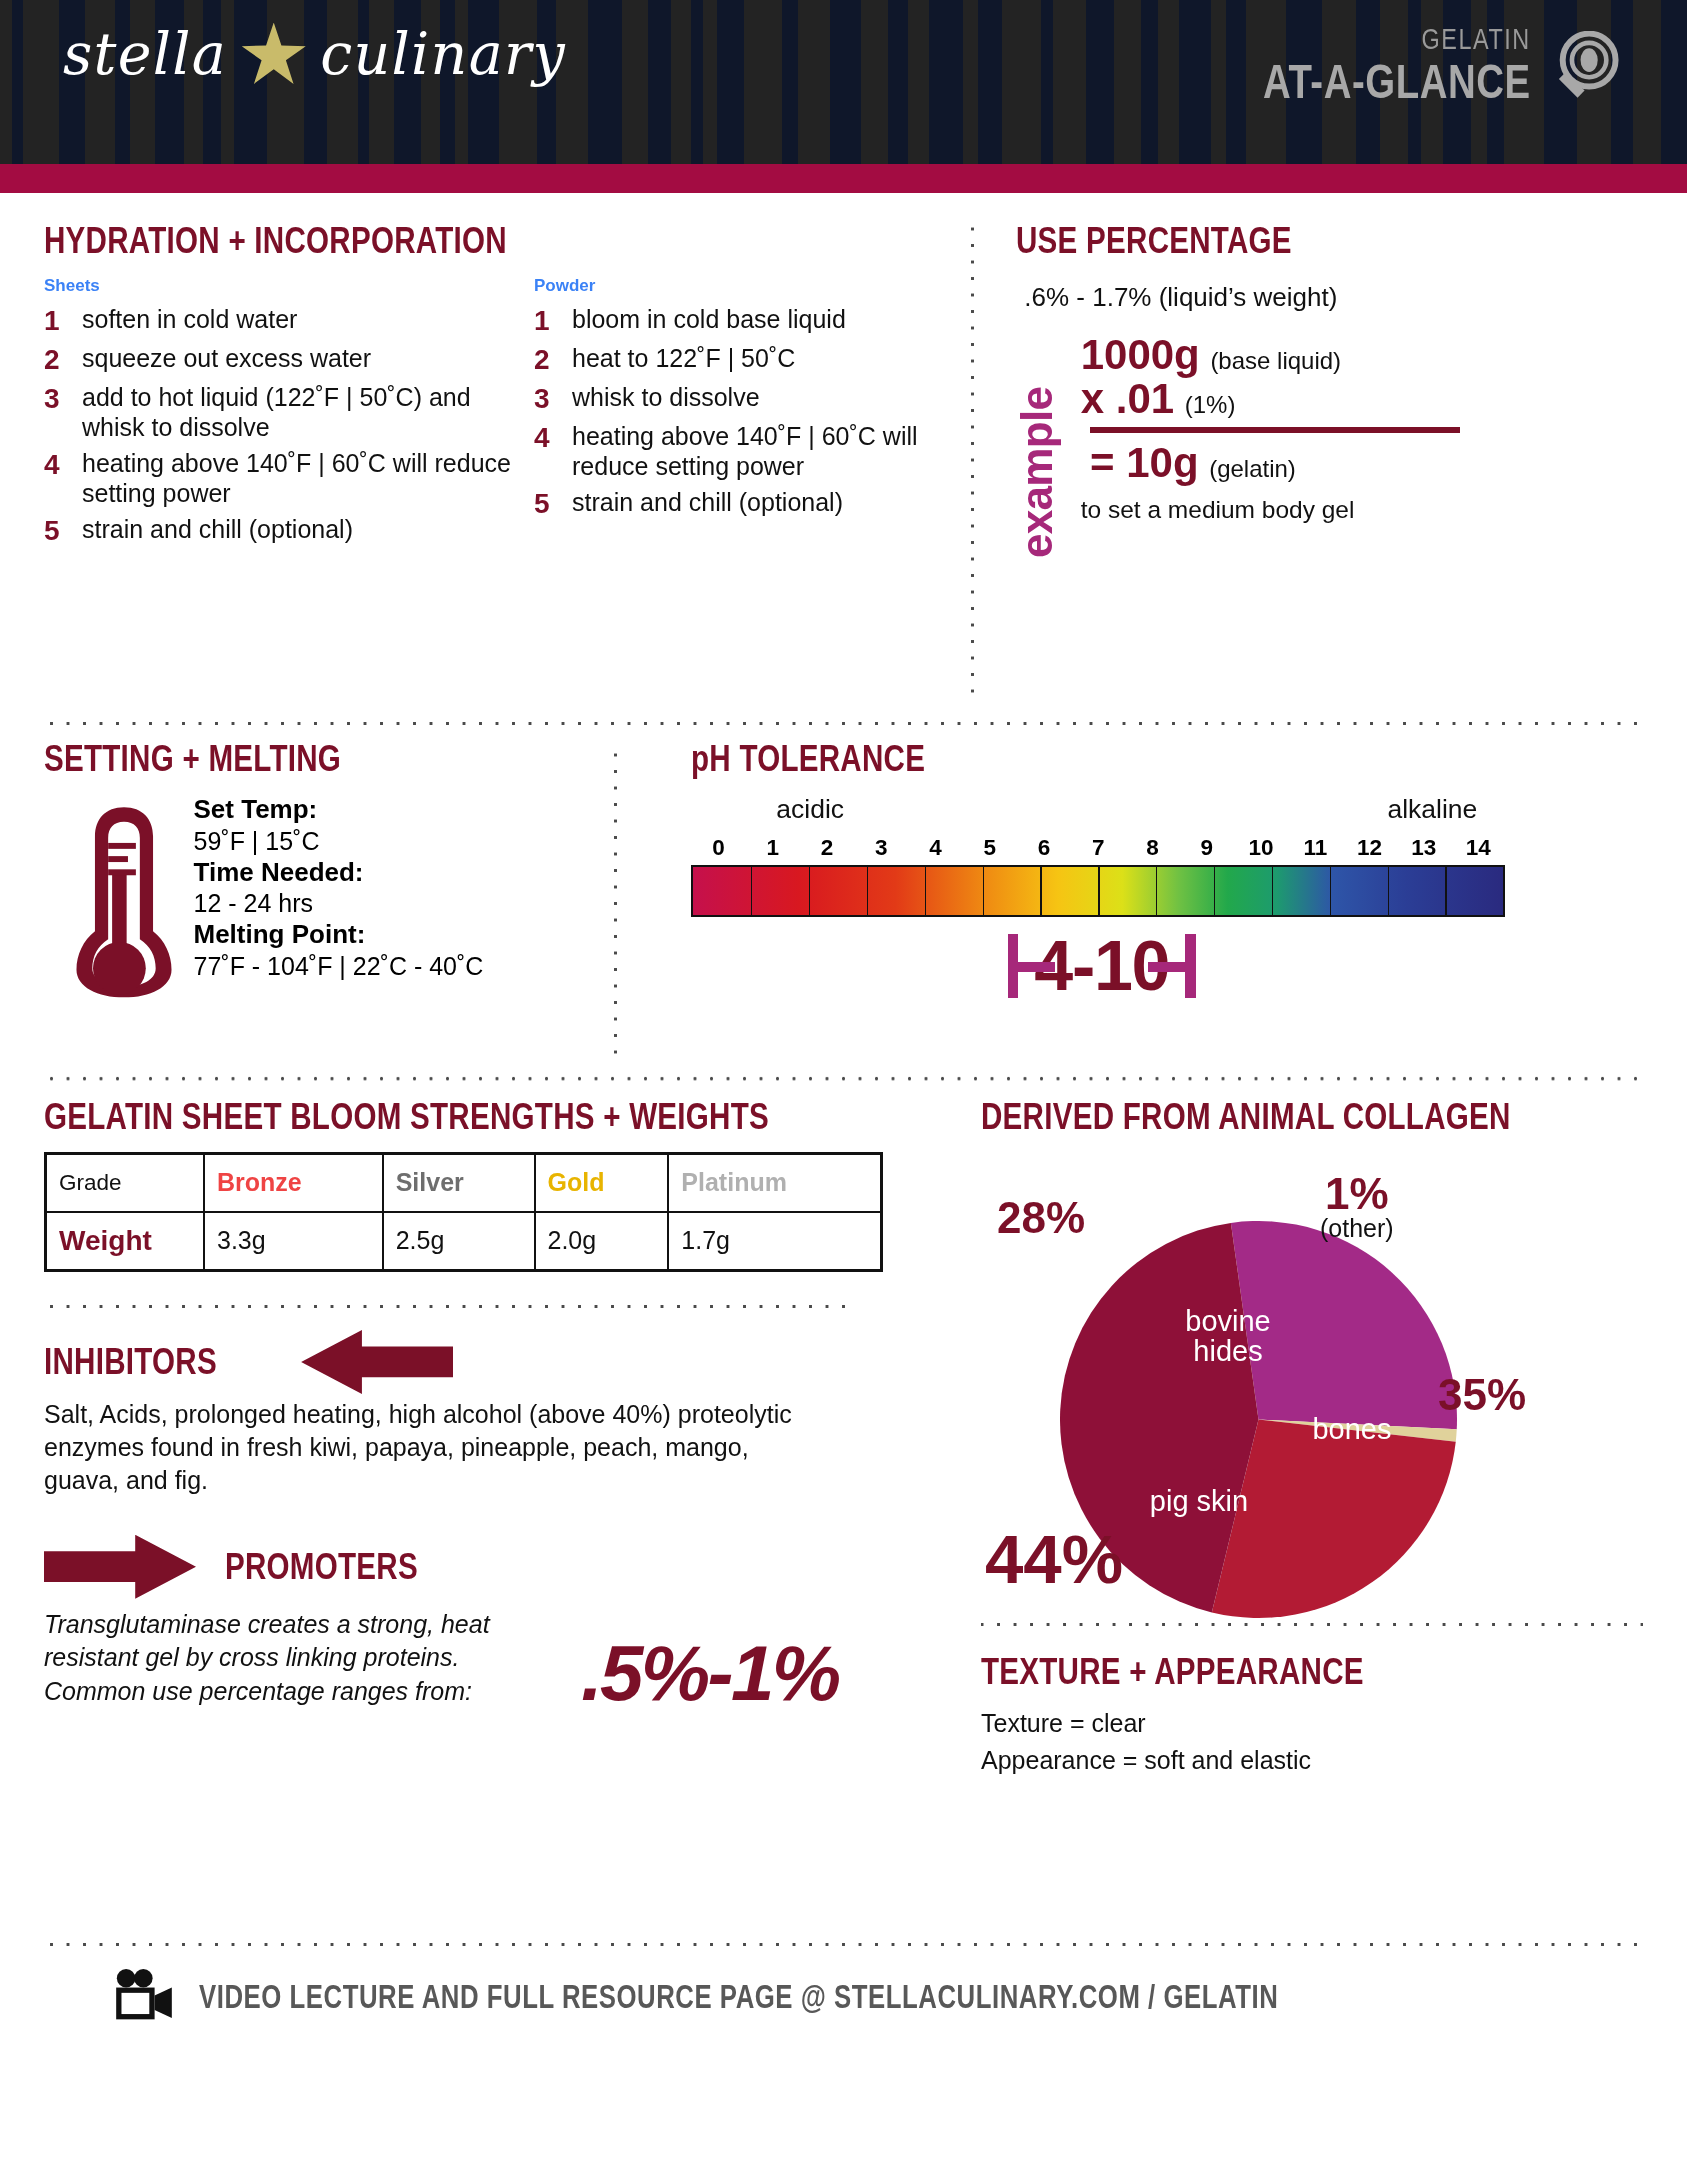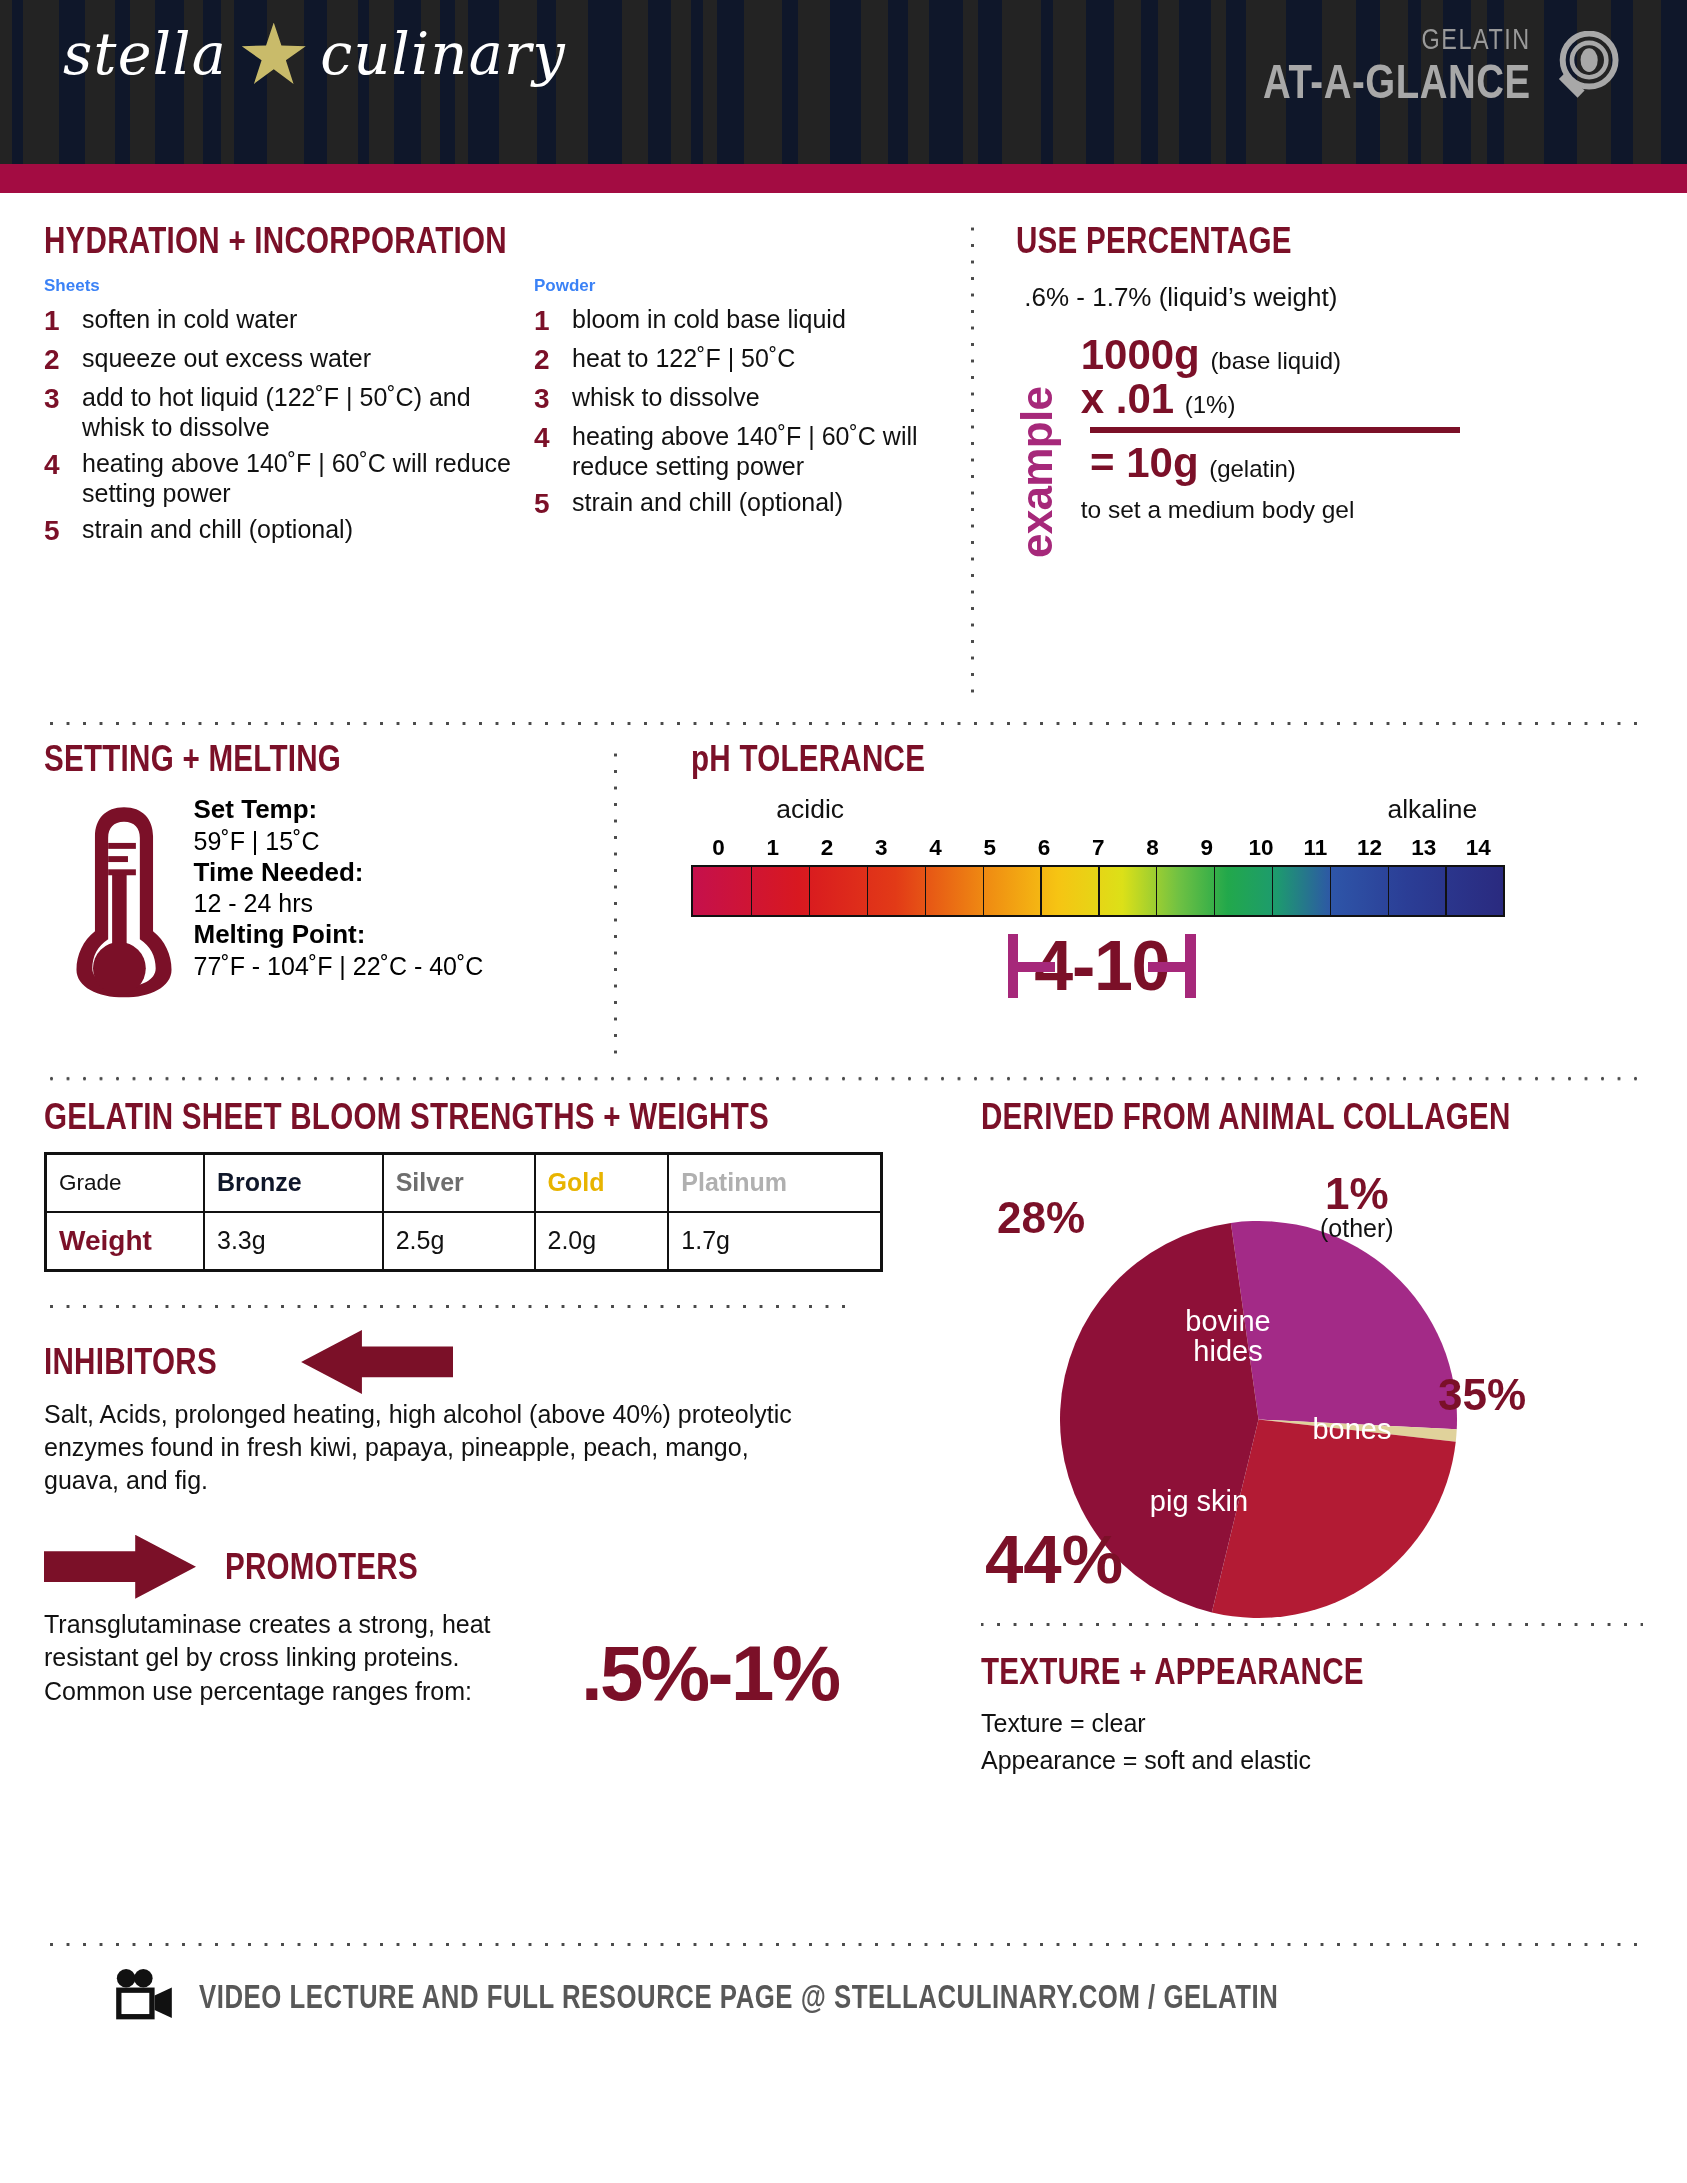--- a/index.html
+++ b/index.html
@@ -90,21 +90,21 @@
   table.bloom td.gh{font-size:22.5px;}
 
   .arrow-left{width:152px;height:64px;background:#7B1028;margin-left:21px;
     clip-path:polygon(0% 50%,40% 0%,40% 26%,100% 26%,100% 74%,40% 74%,40% 100%);}
   .arrow-right{width:152px;height:64px;background:#7B1028;
     clip-path:polygon(100% 50%,60% 0%,60% 26%,0% 26%,0% 74%,60% 74%,60% 100%);}
   .inh-head{display:flex;align-items:center;gap:20px;margin-top:21px;}
   .inh-head h2{margin:0;}
   .pro-head{display:flex;align-items:center;gap:29px;margin-top:37px;}
   .pro-head h2{margin:0;}
-  .promo-row{display:flex;align-items:flex-end;margin-top:9.3px;}
+  .promo-row{display:flex;align-items:flex-end;margin-top:9.3px;font-style:italic;}
   .promo-big{color:#7B1028;font-weight:bold;font-size:78px;line-height:.88;letter-spacing:-2.6px;margin-left:8px;}
 
   
   .pie-area{position:relative;width:582px;height:463px;margin-top:20px;}
   .pct{position:absolute;color:#7B1028;font-weight:bold;font-size:44px;line-height:1;}
   .pct-sub{font-weight:normal;color:#111;font-size:25px;display:block;text-align:center;}
   .slice-lbl{position:absolute;color:#fff;font-size:29px;line-height:1.06;text-align:center;}
   .ta-body{font-size:25px;line-height:1.32;color:#111;margin-top:4px;}
 
   
@@ -341,21 +341,21 @@
 
     <div class="hdot" style="margin-top:17px;"></div>
 
     <div class="row3">
       <div class="left">
         <h2 class="sec">GELATIN SHEET BLOOM STRENGTHS + WEIGHTS</h2>
         <table class="bloom">
           <tbody id="bloom-body">
               <tr>
                 <td class="gh">Grade</td>
-                <td style="color: #0f172a; font-weight: bold;">Bronze</td>
+                <td style="color: #ef4444; font-weight: bold;">Bronze</td>
                 <td style="color: rgb(110, 110, 110); font-weight: bold;">Silver</td>
                 <td style="color: rgb(232, 180, 0); font-weight: bold;">Gold</td>
                 <td style="color: rgb(176, 176, 176); font-weight: bold;">Platinum</td>
               </tr>
               <tr>
                 <td class="rh">Weight</td>
                 <td>3.3g</td>
                 <td>2.5g</td>
                 <td>2.0g</td>
                 <td>1.7g</td>

